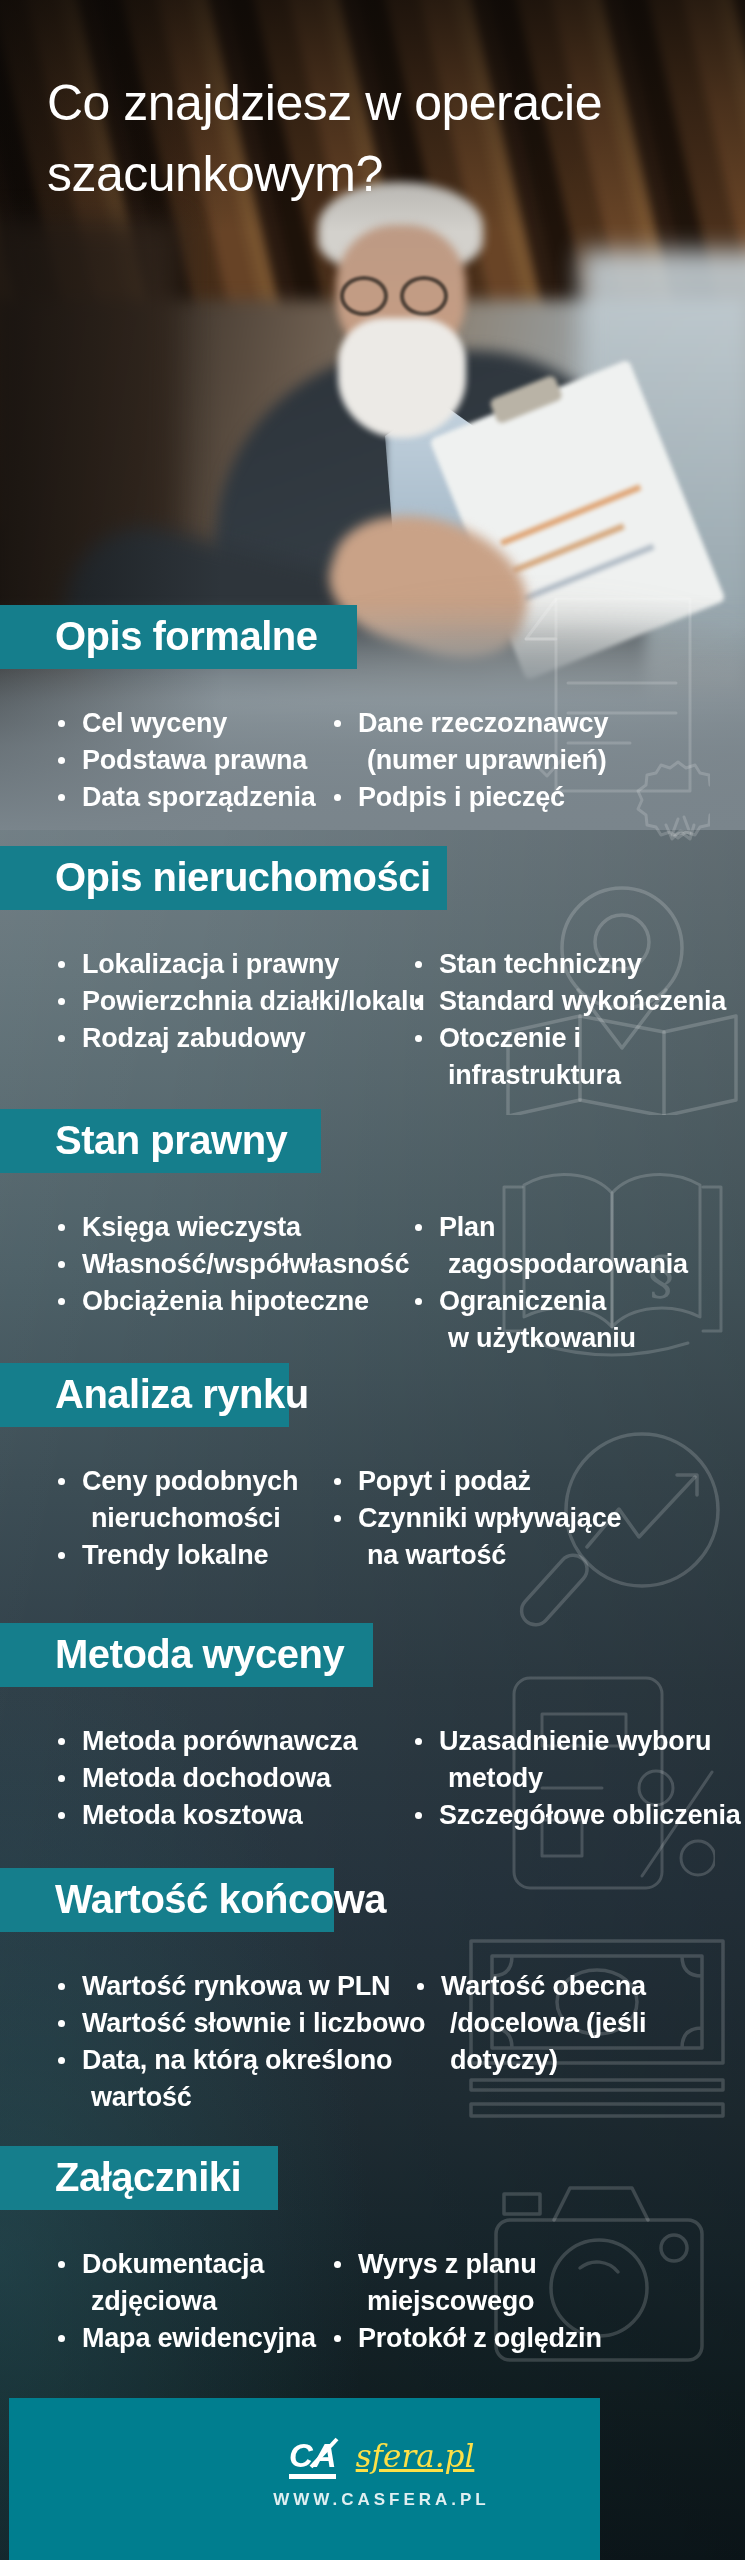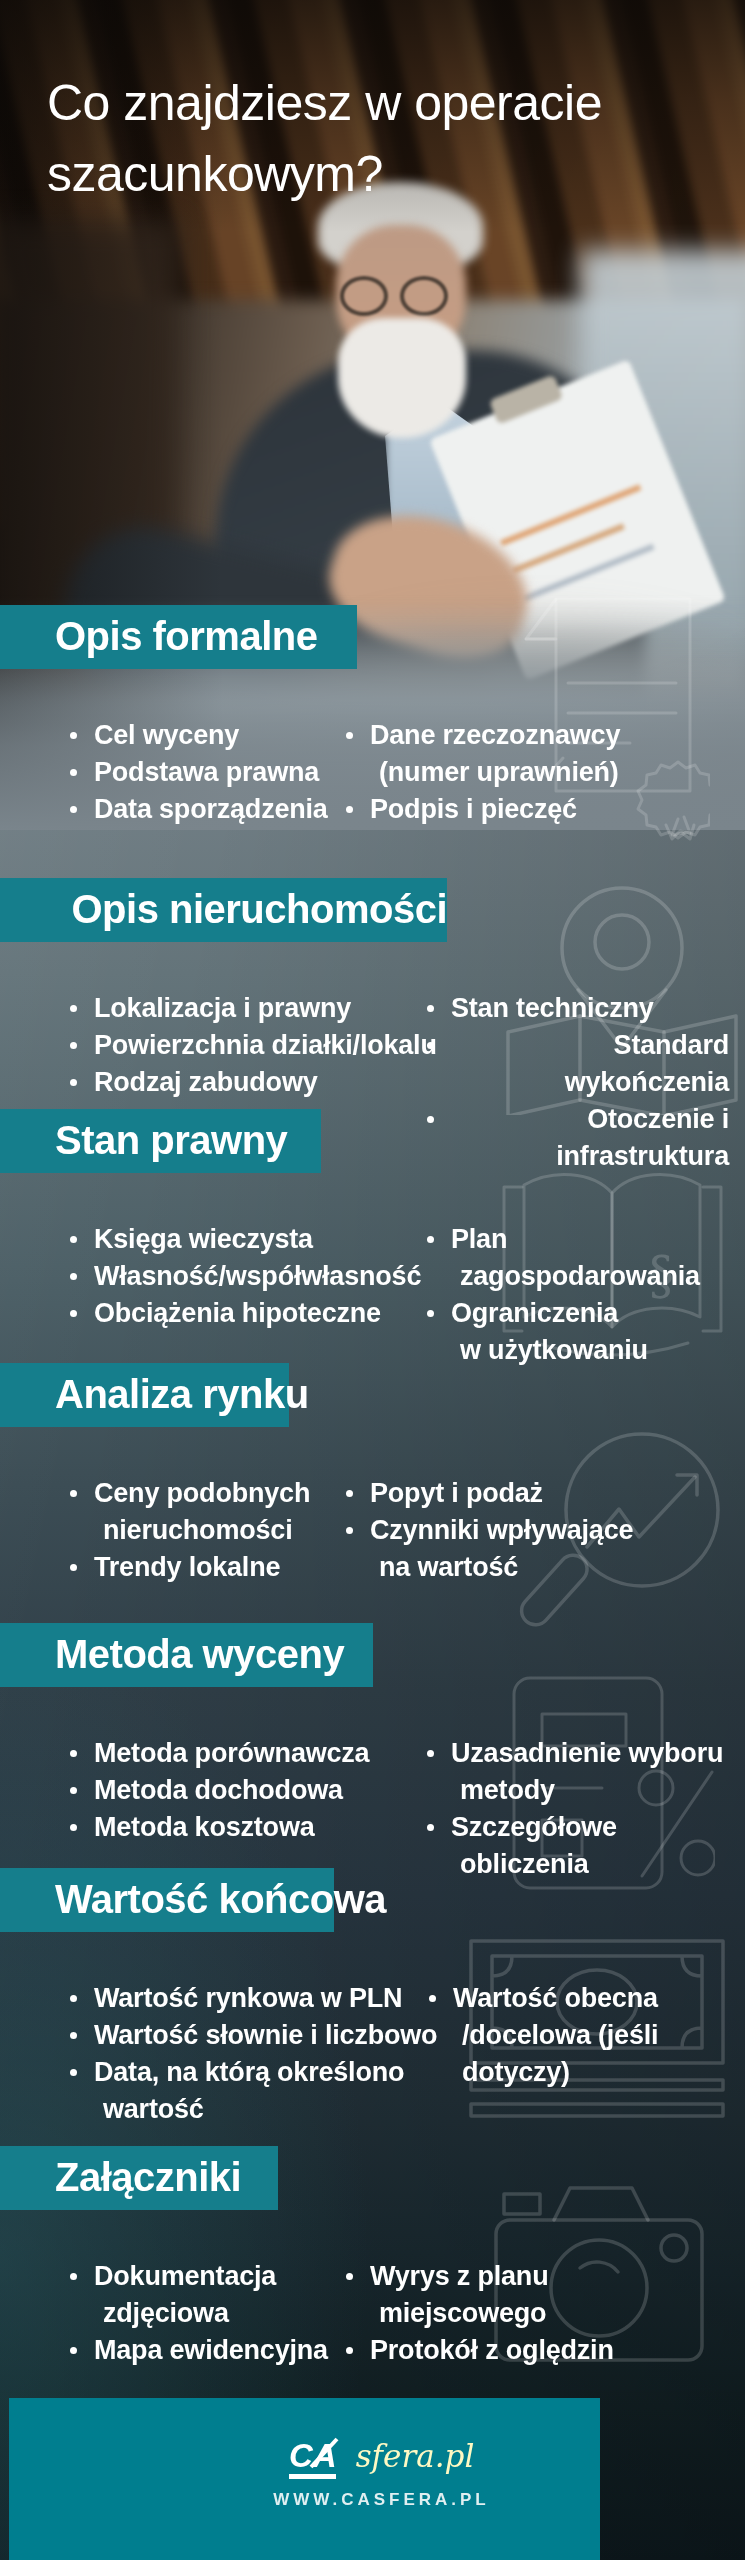--- a/index.html
+++ b/index.html
@@ -49,29 +49,29 @@
   
   .title{position:absolute;left:47px;top:34px;width:660px;font-size:50px;line-height:71px;
     font-weight:normal;letter-spacing:-.5px;white-space:pre-line;z-index:5;}
   
   .wicon{position:absolute;z-index:2;}
   .wicon svg{display:block;}
   
   .sec{position:absolute;left:0;width:745px;height:260px;z-index:4;}
   .band{position:absolute;left:0;top:0;height:64px;background:var(--teal);}
   .band-text{display:block;padding-left:55px;line-height:62px;font-size:40px;font-weight:bold;letter-spacing:-.5px;white-space:nowrap;}
-  ul.col{position:absolute;top:96px;margin:16px;padding:0;list-style:none;}
+  ul.col{position:absolute;top:96px;margin:4px;padding:0;list-style:none;}
   .li{display:flex;align-items:flex-start;}
   .dot{flex:none;width:7px;height:7px;border-radius:50%;background:#fff;margin:15px 17px 0 0;}
   .li-text{font-size:27px;font-weight:bold;line-height:37px;white-space:pre-line;
     padding-left:9px;text-indent:-9px;letter-spacing:-.2px;}
   
   .footer{position:absolute;left:9px;top:2398px;width:591px;height:162px;background:var(--footer-teal);z-index:6;padding-left:39px;}
   .brand{position:absolute;left:0;top:38px;width:745px;display:flex;justify-content:center;align-items:center;gap:13px;}
-  .brand-name{font-family:"DejaVu Serif",serif;font-style:italic;font-size:31px;color:#fef9c3;padding-bottom:6px;}
+  .brand-name{font-family:"DejaVu Serif",serif;font-style:italic;font-size:31px;color:#fde047;padding-bottom:6px;text-decoration:underline;}
   .website{position:absolute;left:0;top:92px;width:745px;text-align:center;font-size:17px;font-weight:bold;
     letter-spacing:4px;color:rgba(255,255,255,.88);}
 </style>
 </head>
 <body>
 
 <div class="page" style="--teal:#157E8C; --footer-teal:#007E8F;">
 
   <div class="photo">
     <div class="ph-base"></div>
@@ -207,21 +207,21 @@
           <span class="li-text">Dane rzeczoznawcy
 (numer uprawnień)</span>
         </li>
       <li class="li">
           <span class="dot"></span>
           <span class="li-text">Podpis i pieczęć</span>
         </li>
     </ul>
   </section>
 
-  <section class="sec" style="top:878px;text-align:right;">
+  <section class="sec" style="top:846px;">
     <div class="band" style="width:447px;">
       <span class="band-text">Opis nieruchomości</span>
     </div>
     <ul class="col" style="left:54px;">
       <li class="li">
           <span class="dot"></span>
           <span class="li-text">Lokalizacja i prawny</span>
         </li>
       <li class="li">
           <span class="dot"></span>

